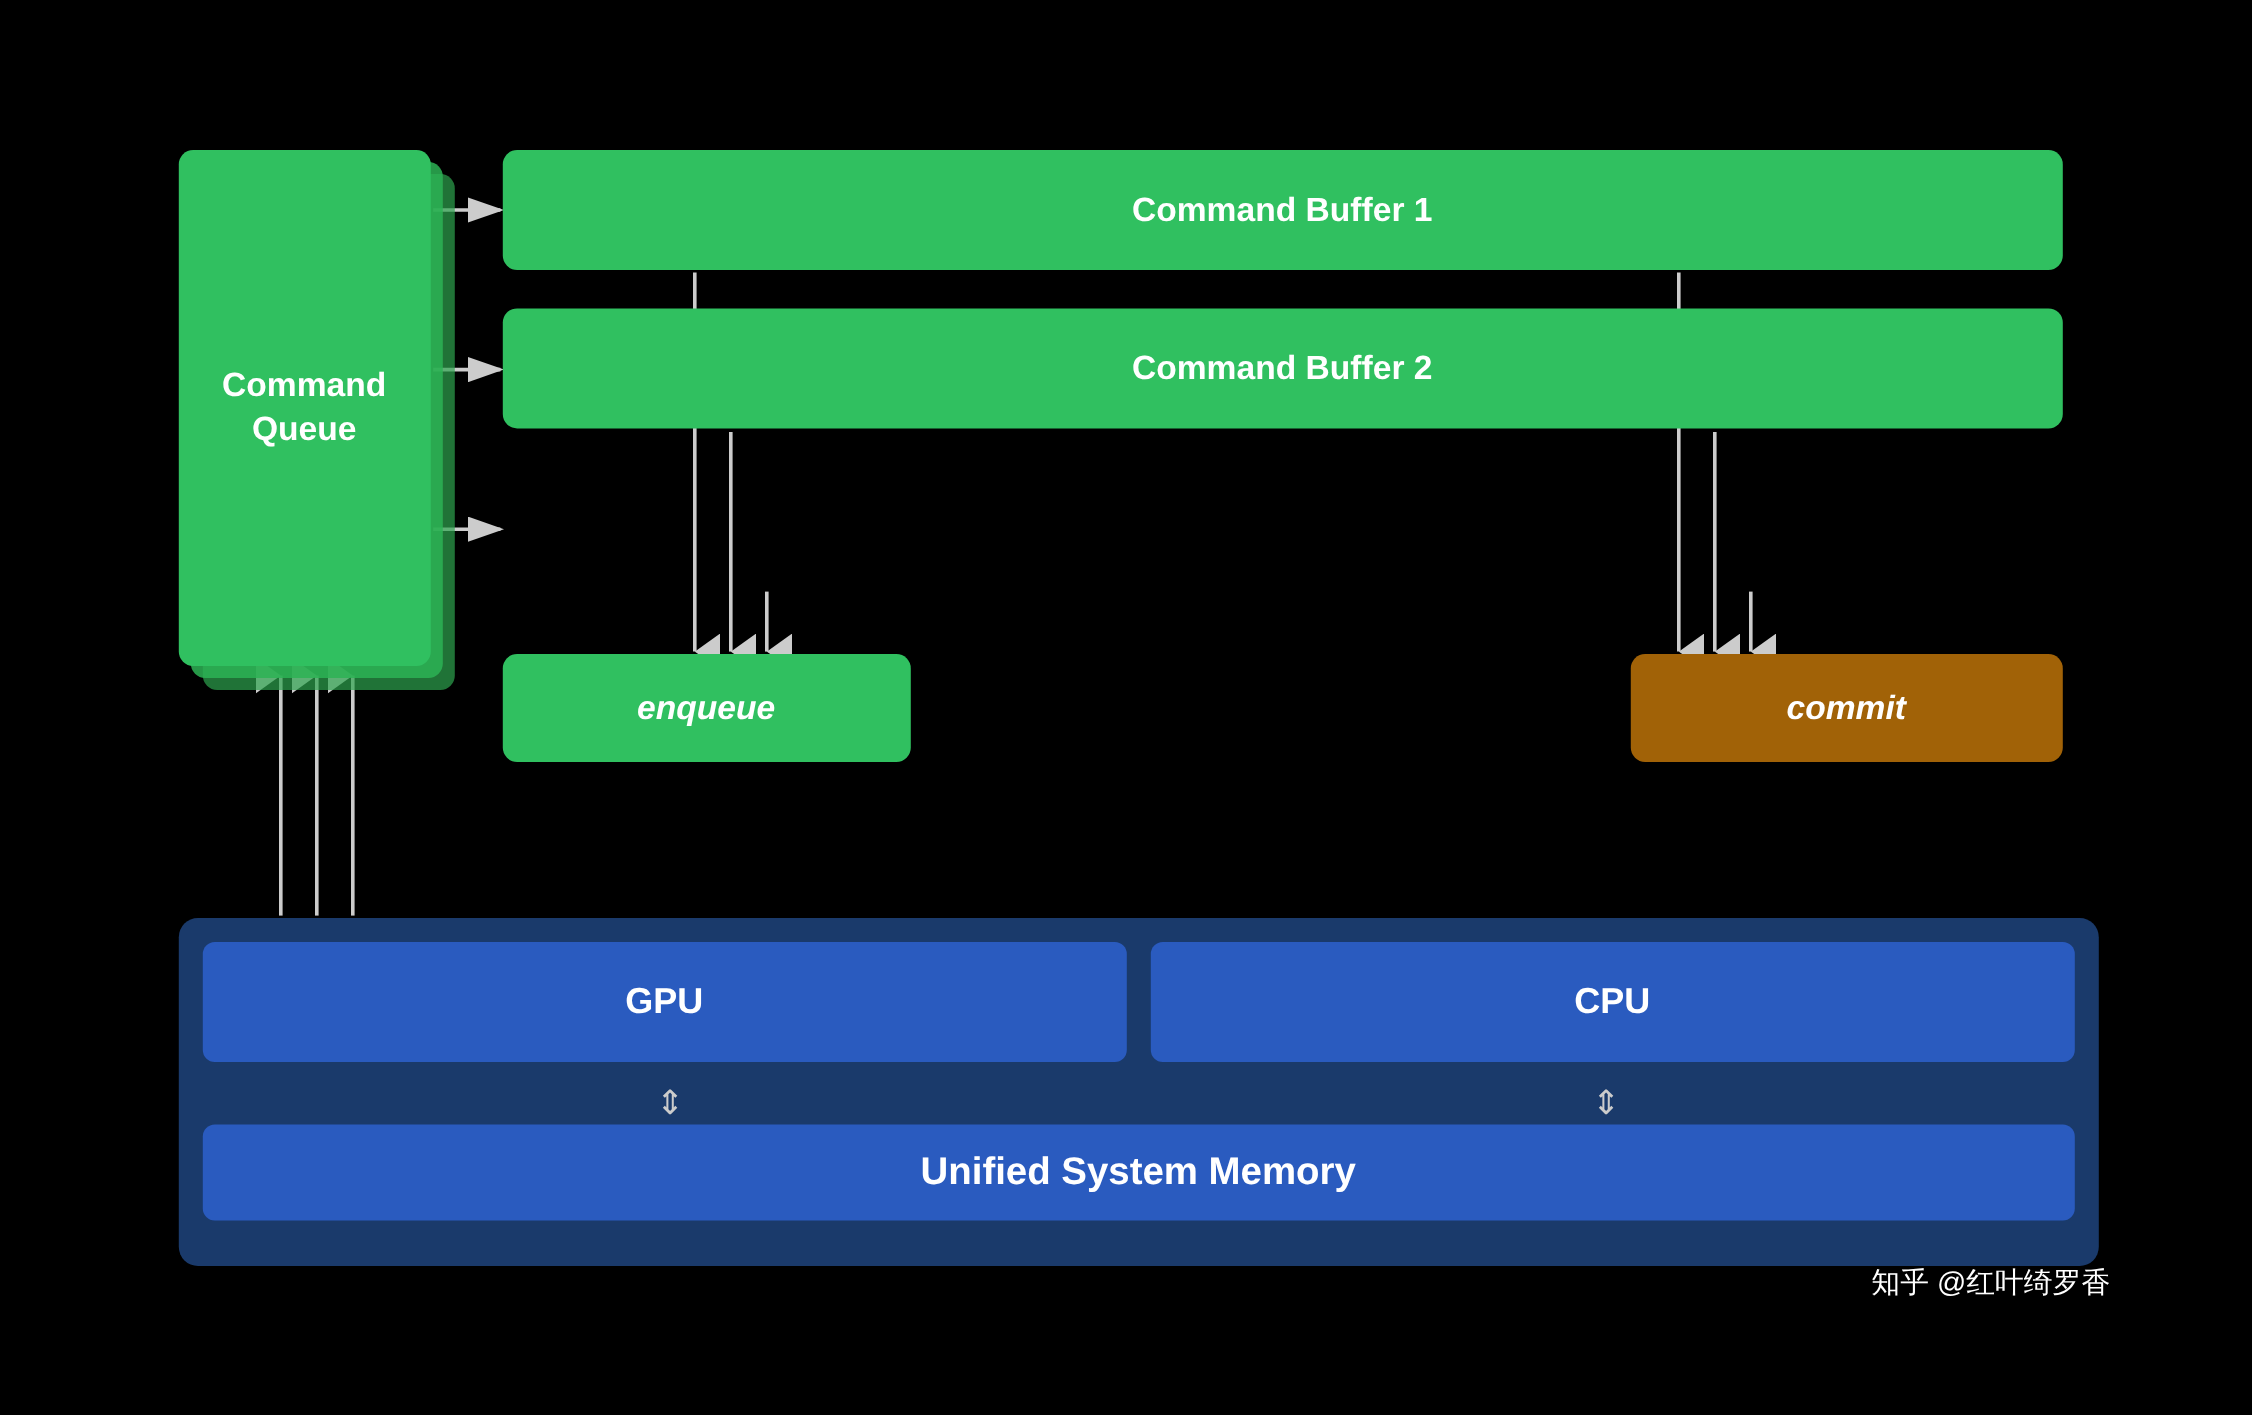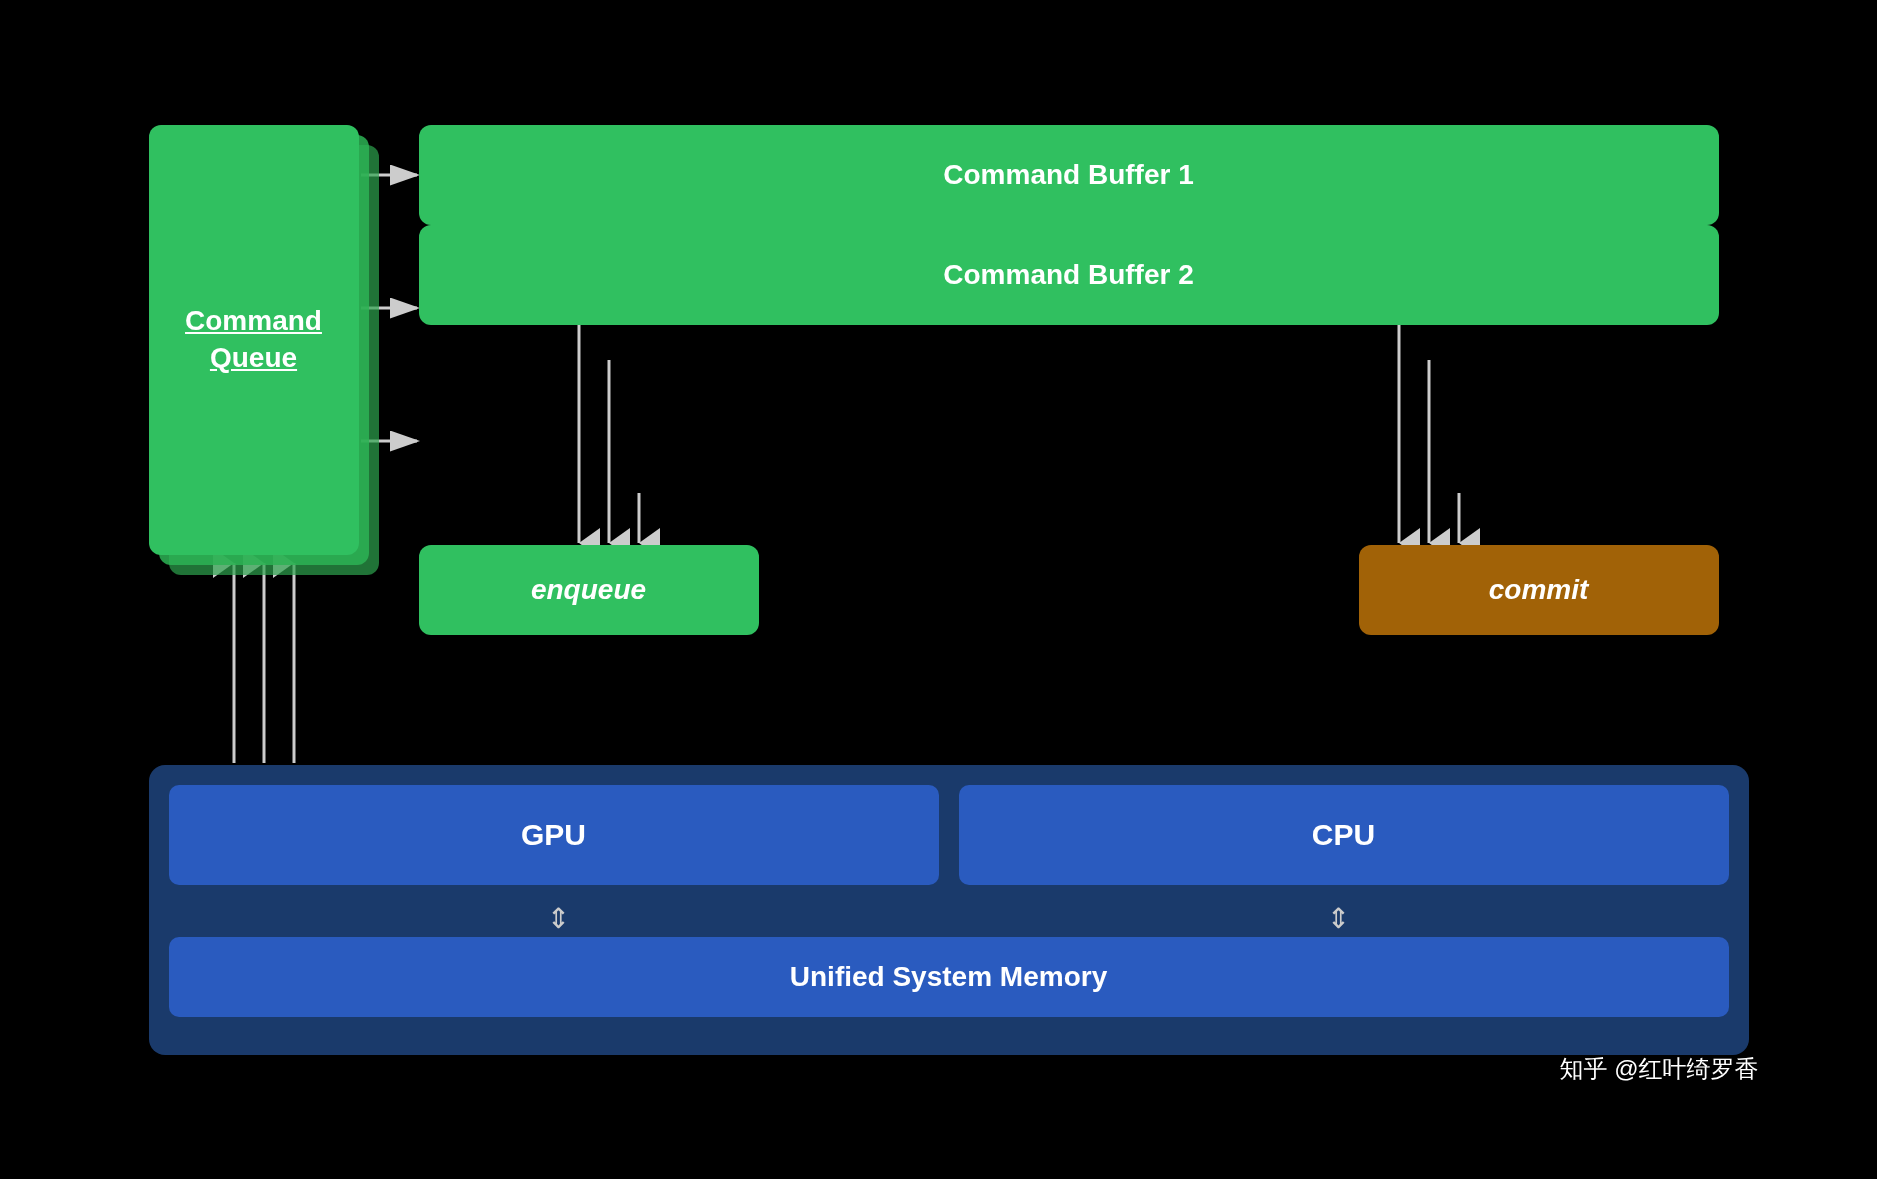--- a/index.html
+++ b/index.html
@@ -61,41 +61,41 @@
       background: #30c060;
       border-radius: 12px;
       display: flex;
       align-items: center;
       justify-content: center;
       font-size: 28px;
       font-weight: 600;
       color: #fff;
       text-align: center;
       line-height: 1.3;
-      text-decoration: underline;
     }
 
     
     .buffers-section {
       position: absolute;
       left: 330px;
       top: 60px;
       width: 1300px;
     }
 
     .command-buffer {
       height: 100px;
       background: #30c060;
       border-radius: 12px;
       display: flex;
       align-items: center;
       justify-content: center;
       font-size: 28px;
       font-weight: 600;
       color: #fff;
+      margin-bottom: 32px;
     }
 
     
     .arrows-svg {
       position: absolute;
       top: 0;
       left: 0;
       width: 100%;
       height: 100%;
       pointer-events: none;
@@ -171,21 +171,21 @@
     }
 
     .memory-box {
       width: 100%;
       height: 80px;
       background: #2a5bbf;
       border-radius: 10px;
       display: flex;
       align-items: center;
       justify-content: center;
-      font-size: 28px;
+      font-size: 32px;
       font-weight: 600;
       color: #fff;
       margin-top: 0;
     }
 
     
     .watermark {
       position: absolute;
       bottom: 30px;
       right: 30px;

